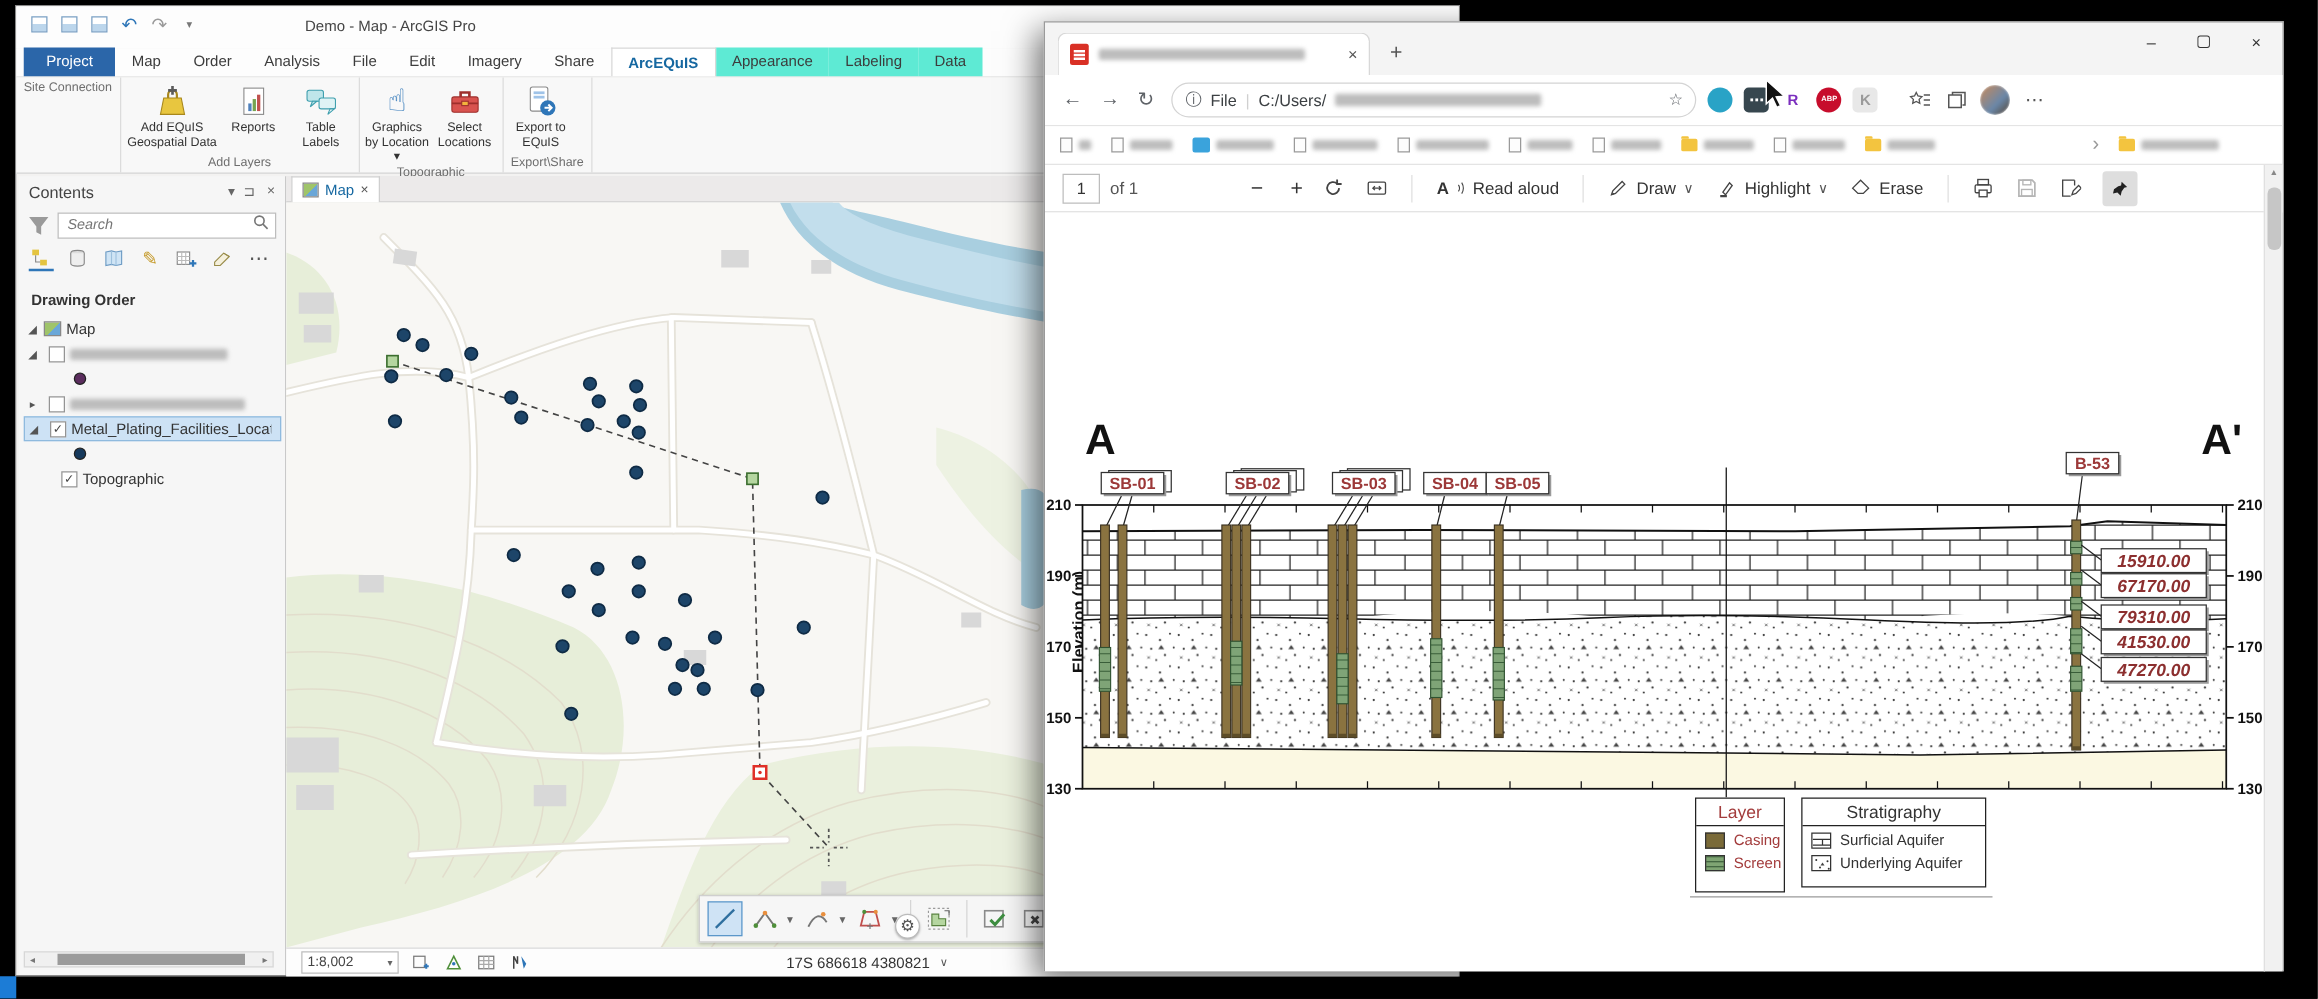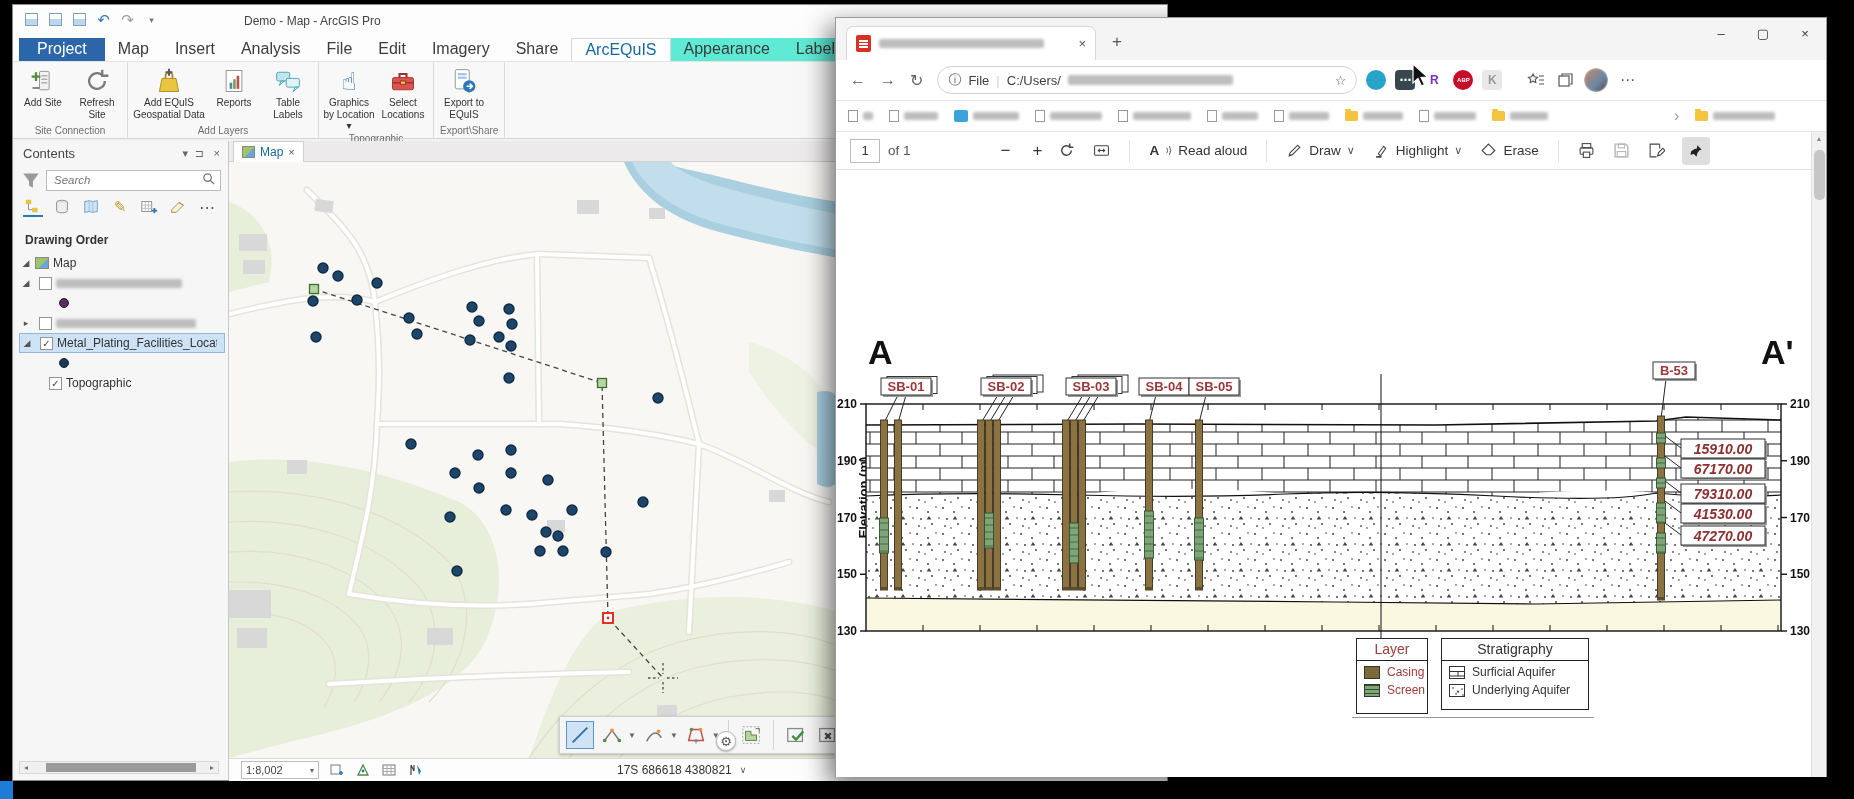--- a/index.html
+++ b/index.html
@@ -11,23 +11,23 @@
   
   #ag-window{left:12px;top:4px;width:1156px;height:777px;background:#f3f2f1;border:1px solid #8a8a8a;}
   #ag-titlebar{left:0;top:0;width:100%;height:34px;background:#fdfdfd;}
   .qat{display:flex;align-items:center;gap:7px;position:absolute;left:10px;top:6px;}
   .qat .qi{width:17px;height:17px;display:flex;align-items:center;justify-content:center;font-size:13px;color:#3b79b5;}
   .qi .mini{width:13px;height:13px;border:1px solid #7aa0c4;background:linear-gradient(#fff 45%,#bcd6ec 45%);}
   #ag-title{position:absolute;left:231px;top:9px;font-size:12px;color:#444;}
   #ctx-group{position:absolute;left:538px;top:0;width:190px;height:34px;background:#f6ead3;border-top:3px solid #e8a33d;
      display:flex;align-items:center;justify-content:center;font-size:11.5px;color:#6b5b39;}
   #ag-tabs{position:absolute;left:0;top:34px;width:100%;height:23px;background:#fdfdfd;display:flex;align-items:flex-end;padding-left:6px;border-bottom:1px solid #e3e3e3;}
-  .ag-tab{padding:3px 13px 4px;font-size:16px;color:#3c3c3c;height:23px;display:flex;align-items:center;}
+  .ag-tab{padding:3px 13px 4px;font-size:12px;color:#3c3c3c;height:23px;display:flex;align-items:center;}
   .ag-tab.project{background:#2b66a9;color:#fff;padding:3px 18px 4px;}
-  .ag-tab.active{background:#fff;color:#1668a1;border:1px solid #d8d8d8;border-bottom:none;font-weight:normal;}
+  .ag-tab.active{background:#fff;color:#1668a1;border:1px solid #d8d8d8;border-bottom:none;font-weight:bold;}
   .ag-tab.contextual{background:#5eead4;}
   #ag-ribbon{position:absolute;left:0;top:57px;width:100%;height:77px;background:#f8f8f8;border-bottom:1px solid #d4d4d4;display:flex;}
   .ag-group{display:flex;flex-direction:column;border-right:1px solid #dcdcdc;padding:2px 4px 0;}
   .ag-btnrow{display:flex;flex:1;align-items:flex-start;gap:2px;}
   .ag-btn{display:flex;flex-direction:column;align-items:center;width:52px;padding-top:2px;cursor:default;}
   .ag-btn.wide{width:74px;}
   .ag-btn .icn{height:30px;display:flex;align-items:center;justify-content:center;}
   .ag-btn .icn svg{width:28px;height:28px;}
   .ag-lbl{font-size:10px;color:#333;text-align:center;line-height:1.15;margin-top:1px;}
   .ag-group-name{font-size:10px;color:#6e6e6e;text-align:center;padding:1px 2px 2px;}
@@ -63,21 +63,21 @@
   .tool{width:28px;height:28px;display:flex;align-items:center;justify-content:center;border:1px solid transparent;}
   .tool svg{width:22px;height:22px;}
   .tool.active{background:#cfe3f5;border-color:#5c97c9;}
   .tool-sep{width:1px;height:30px;background:#d5d5d5;margin:0 4px;}
   .tool-caret{font-size:8px;color:#666;margin-left:-2px;}
   #edit-gear{position:absolute;left:487px;top:590px;width:20px;height:20px;border-radius:50%;background:#fff;border:1px solid #bbb;display:flex;align-items:center;justify-content:center;font-size:13px;color:#555;box-shadow:0 1px 2px rgba(0,0,0,.3);}
   #map-statusbar{position:absolute;left:0;top:617px;width:100%;height:23px;background:#fdfdfd;border-top:1px solid #d9d9d9;display:flex;align-items:center;font-size:11.5px;color:#444;}
   #scale-combo{width:78px;height:18px;border:1px solid #bdbdbd;background:#fff;margin-left:12px;display:flex;align-items:center;justify-content:space-between;padding:0 4px;font-size:11px;}
   .sb-ic{margin-left:10px;width:16px;height:16px;display:flex;align-items:center;justify-content:center;}
   .sb-ic svg{width:14px;height:14px;}
-  #coords{position:absolute;left:388px;display:flex;gap:8px;align-items:center;font-size:12px;color:#333;}
+  #coords{position:absolute;left:400px;display:flex;gap:8px;align-items:center;font-size:12px;color:#333;}
   
   #bw-window{left:835px;top:17px;width:992px;height:760px;background:#f4f4f4;border:1px solid #9a9a9a;box-shadow:-6px 8px 24px rgba(0,0,0,.55);}
   #bw-tabbar{position:absolute;left:0;top:0;width:100%;height:42px;}
   #bw-tab{position:absolute;left:10px;top:8px;width:250px;height:34px;background:#fff;border:1px solid #d8d8d8;border-bottom:none;border-radius:7px 7px 0 0;display:flex;align-items:center;gap:8px;padding:0 9px;}
   .pdf-file-ic{width:15px;height:17px;background:#d93025;border-radius:2px;position:relative;flex:0 0 15px;}
   .pdf-file-ic::after{content:"";position:absolute;left:3px;top:5px;width:9px;height:1.5px;background:#fff;box-shadow:0 3px 0 #fff,0 6px 0 #fff;}
   #bw-newtab{position:absolute;left:276px;top:14px;font-size:17px;color:#555;}
   .winctl{position:absolute;top:0px;width:42px;height:30px;display:flex;align-items:center;justify-content:center;font-size:13px;color:#333;}
   #bw-toolbar{position:absolute;left:0;top:42px;width:100%;height:41px;background:#fff;border-bottom:1px solid #e4e4e4;display:flex;align-items:center;}
   .nav-ic{font-size:16px;color:#5f6368;margin-left:14px;}
@@ -135,55 +135,33 @@
           </span>
         <span class="qi" style="color:#2e76b8;font-size:15px;">↶</span>
         <span class="qi" style="color:#9a9a9a;font-size:15px;">↷</span>
         <span class="qi" style="color:#777;font-size:9px;">▾</span>
       </div>
       <div id="ag-title">Demo - Map - ArcGIS Pro</div>
     </div>
     <div id="ag-tabs">
         <div class="ag-tab project">Project</div>
         <div class="ag-tab">Map</div>
-        <div class="ag-tab">Insert</div>
+        <div class="ag-tab">Order</div>
         <div class="ag-tab">Analysis</div>
         <div class="ag-tab">File</div>
         <div class="ag-tab">Edit</div>
         <div class="ag-tab">Imagery</div>
         <div class="ag-tab">Share</div>
         <div class="ag-tab active">ArcEQuIS</div>
         <div class="ag-tab contextual">Appearance</div>
         <div class="ag-tab contextual">Labeling</div>
         <div class="ag-tab contextual">Data</div>
       </div>
     <div id="ag-ribbon">
         <div class="ag-group">
-          <div class="ag-btnrow">
-            <div class="ag-btn">
-              <div class="icn">
-                <svg viewBox="0 0 32 32">
-                  <rect x="12" y="5" width="11" height="21" rx="1.5" fill="#f2f2f2" stroke="#8a8a8a"></rect>
-                  <path d="M14 10h7M14 14h7M14 18h7" stroke="#b0b0b0" stroke-width="1.5"></path>
-                  <path d="M3 11h10M8 6v10" stroke="#4f8f3a" stroke-width="2.6"></path>
-                  <path d="M4 24h8" stroke="#777" stroke-width="2"></path>
-                </svg>
-              </div>
-              <div class="ag-lbl">Add Site</div>
-            </div>
-            <div class="ag-btn">
-              <div class="icn">
-                <svg viewBox="0 0 32 32">
-                  <path d="M25 16a9 9 0 1 1-3-6.7" fill="none" stroke="#7a7a7a" stroke-width="2.6"></path>
-                  <path d="M22 3v7h7" fill="none" stroke="#7a7a7a" stroke-width="2.6"></path>
-                </svg>
-              </div>
-              <div class="ag-lbl">Refresh Site</div>
-            </div>
-          </div>
           <div class="ag-group-name">Site Connection</div>
         </div>
         <div class="ag-group">
           <div class="ag-btnrow">
             <div class="ag-btn wide">
               <div class="icn">
                 <svg viewBox="0 0 32 32">
                   <path d="M8 13h16l3 15H5z" fill="#e8c63f" stroke="#a8871c"></path>
                   <path d="M12 13v-3a4 4 0 0 1 8 0v3" fill="none" stroke="#a8871c" stroke-width="2"></path>
                   <path d="M16 2v8M12 6h8" stroke="#5a5a5a" stroke-width="2.4"></path>

